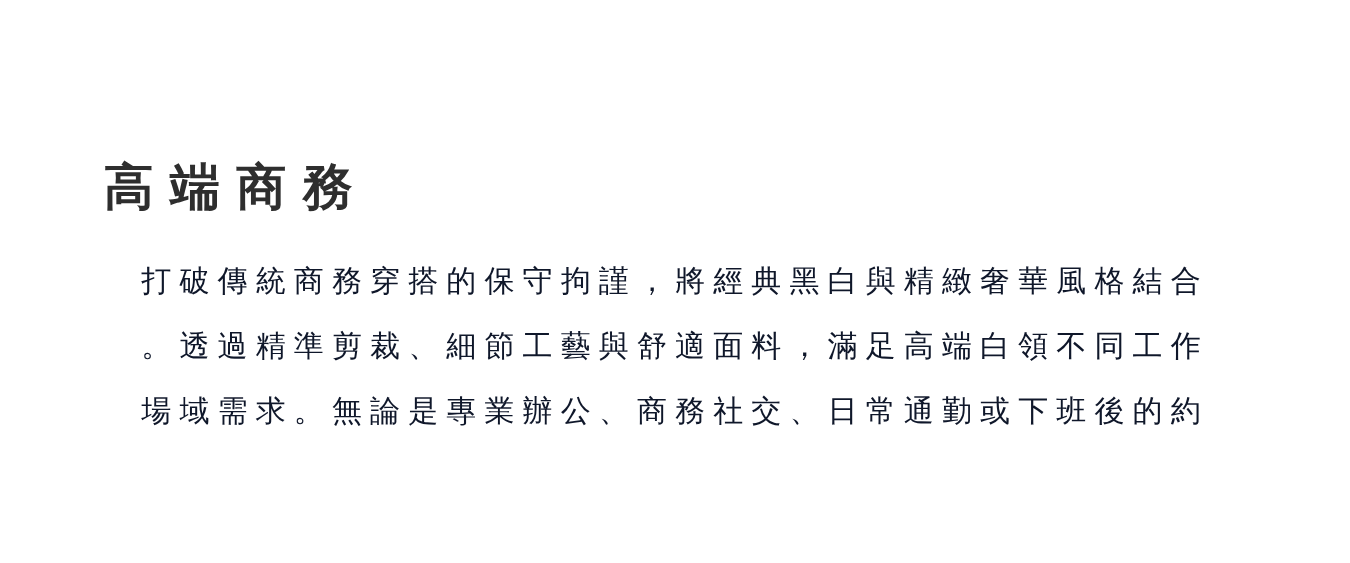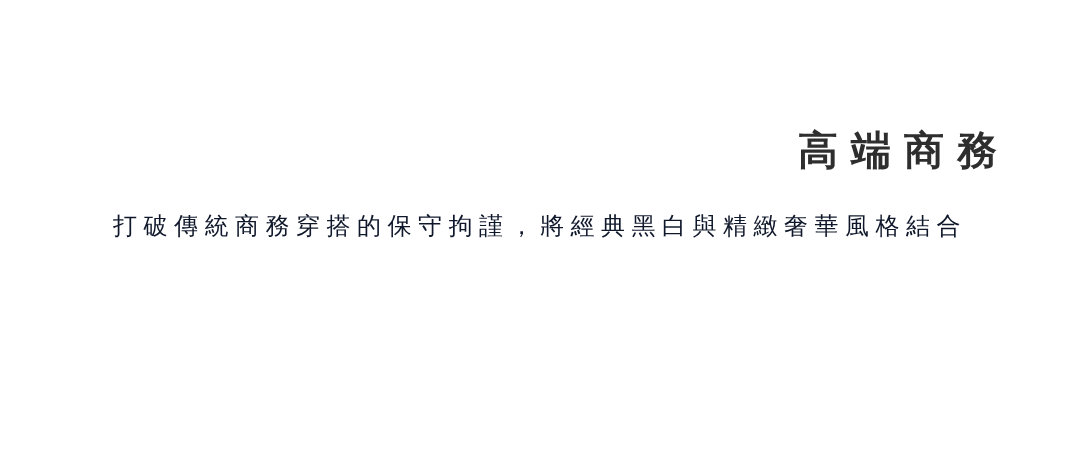--- a/index.html
+++ b/index.html
@@ -23,21 +23,21 @@
     text-align: center;
   }
   .section-title {
     margin: 0;
     font-size: 40px;
     font-weight: 700;
     line-height: 48px;
     letter-spacing: 13px;
     text-indent: 13px; 
     color: #2e2e2e;
-    text-align: right;
+    text-align: left;
   }
   .section-paragraph {
     margin: 26px auto 0 auto;
     color: #0f172a;
     font-weight: 300;
     font-size: 24px;
     line-height: 52px;
     letter-spacing: 6.5px;
     text-align: center;
   }
@@ -47,15 +47,17 @@
   }
 </style>
 </head>
 <body>
 
 <div class="page">
   <section class="content-section">
     <h2 class="section-title">高端商務</h2>
     <p class="section-paragraph">
       <span class="paragraph-line">打破傳統商務穿搭的保守拘謹，將經典黑白與精緻奢華風格結合</span>
+      <span class="paragraph-line">。透過精準剪裁、細節工藝與舒適面料，滿足高端白領不同工作</span>
+      <span class="paragraph-line">場域需求。無論是專業辦公、商務社交、日常通勤或下班後的約</span>
     </p>
   </section>
 </div>
 
 </body></html>

